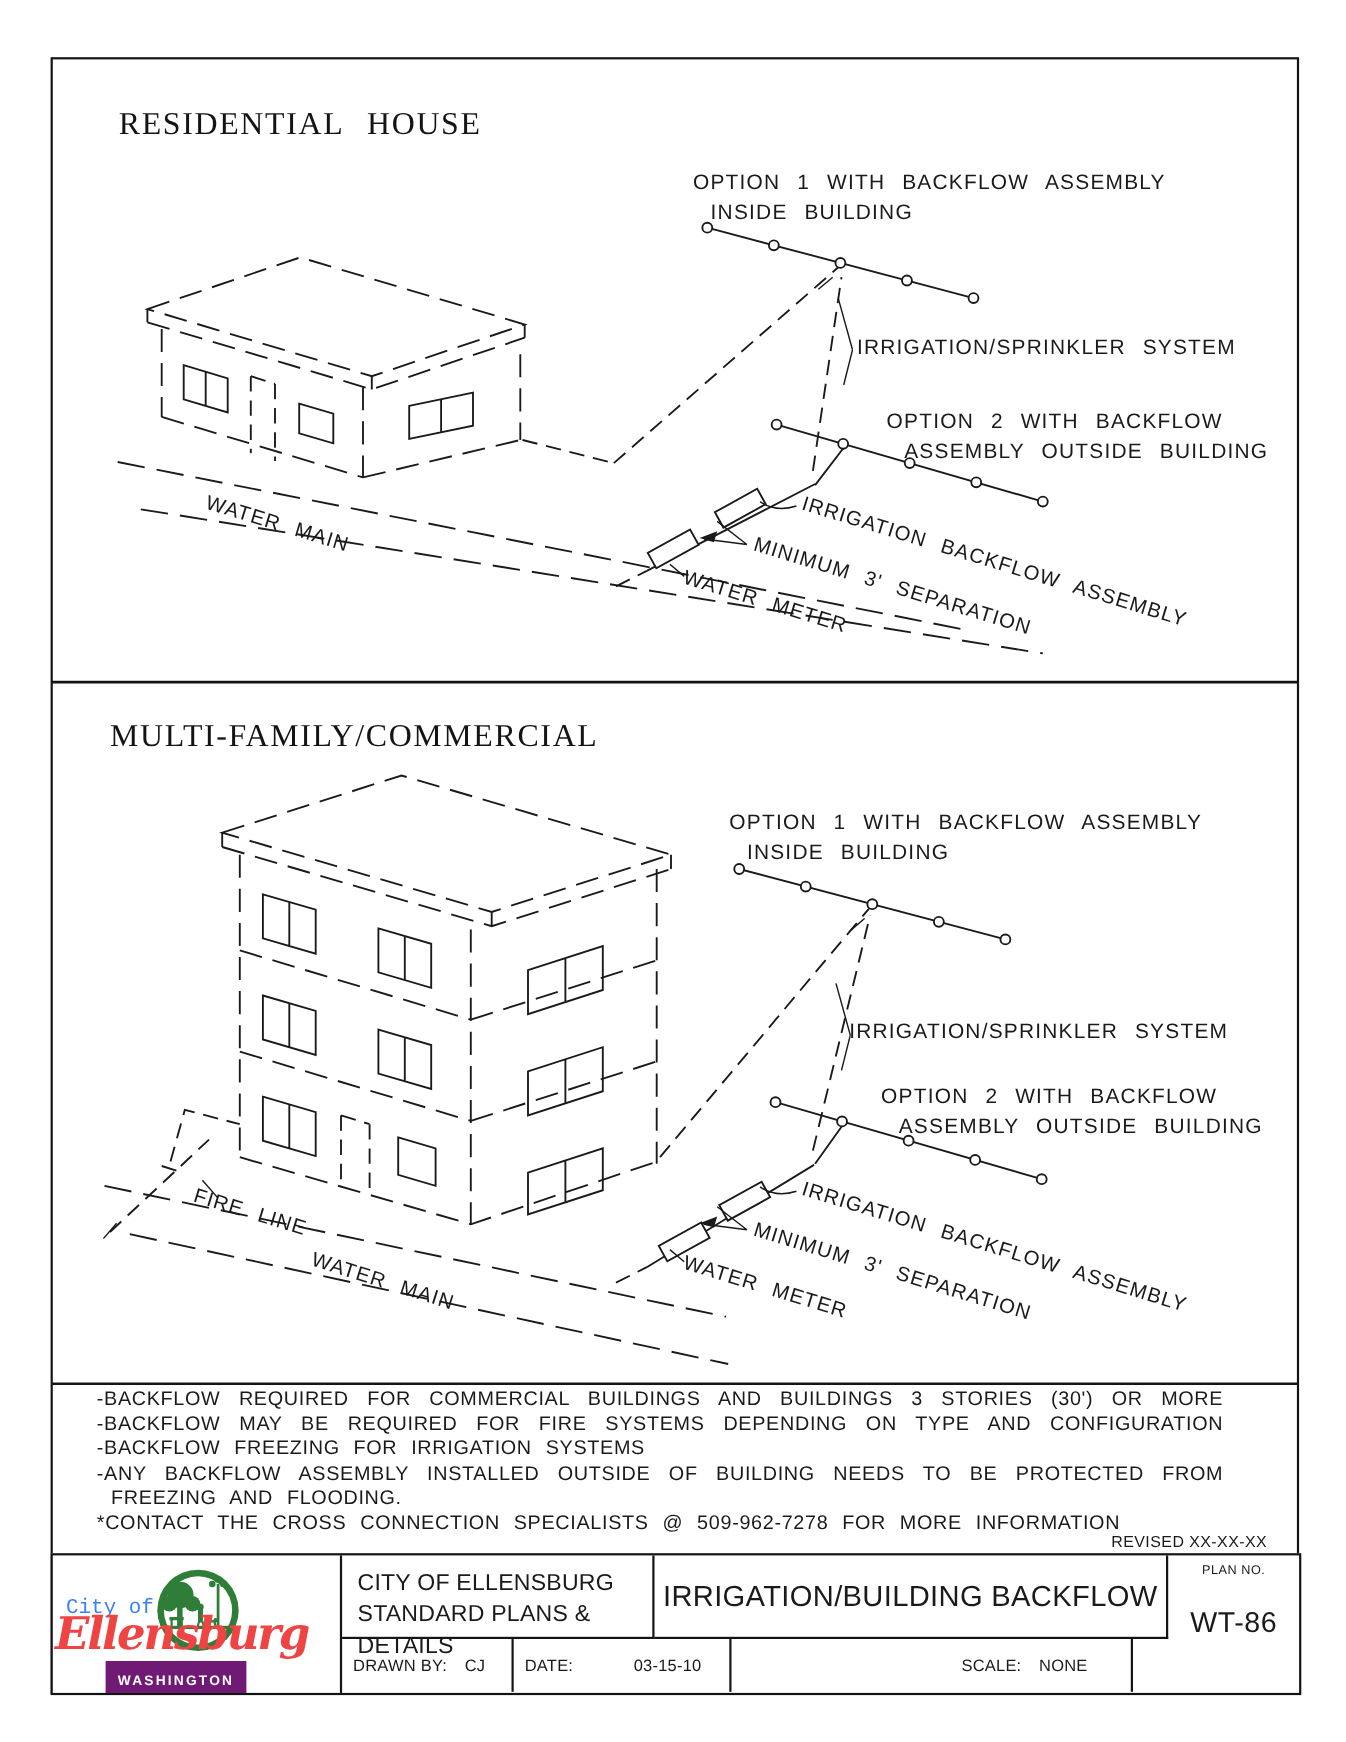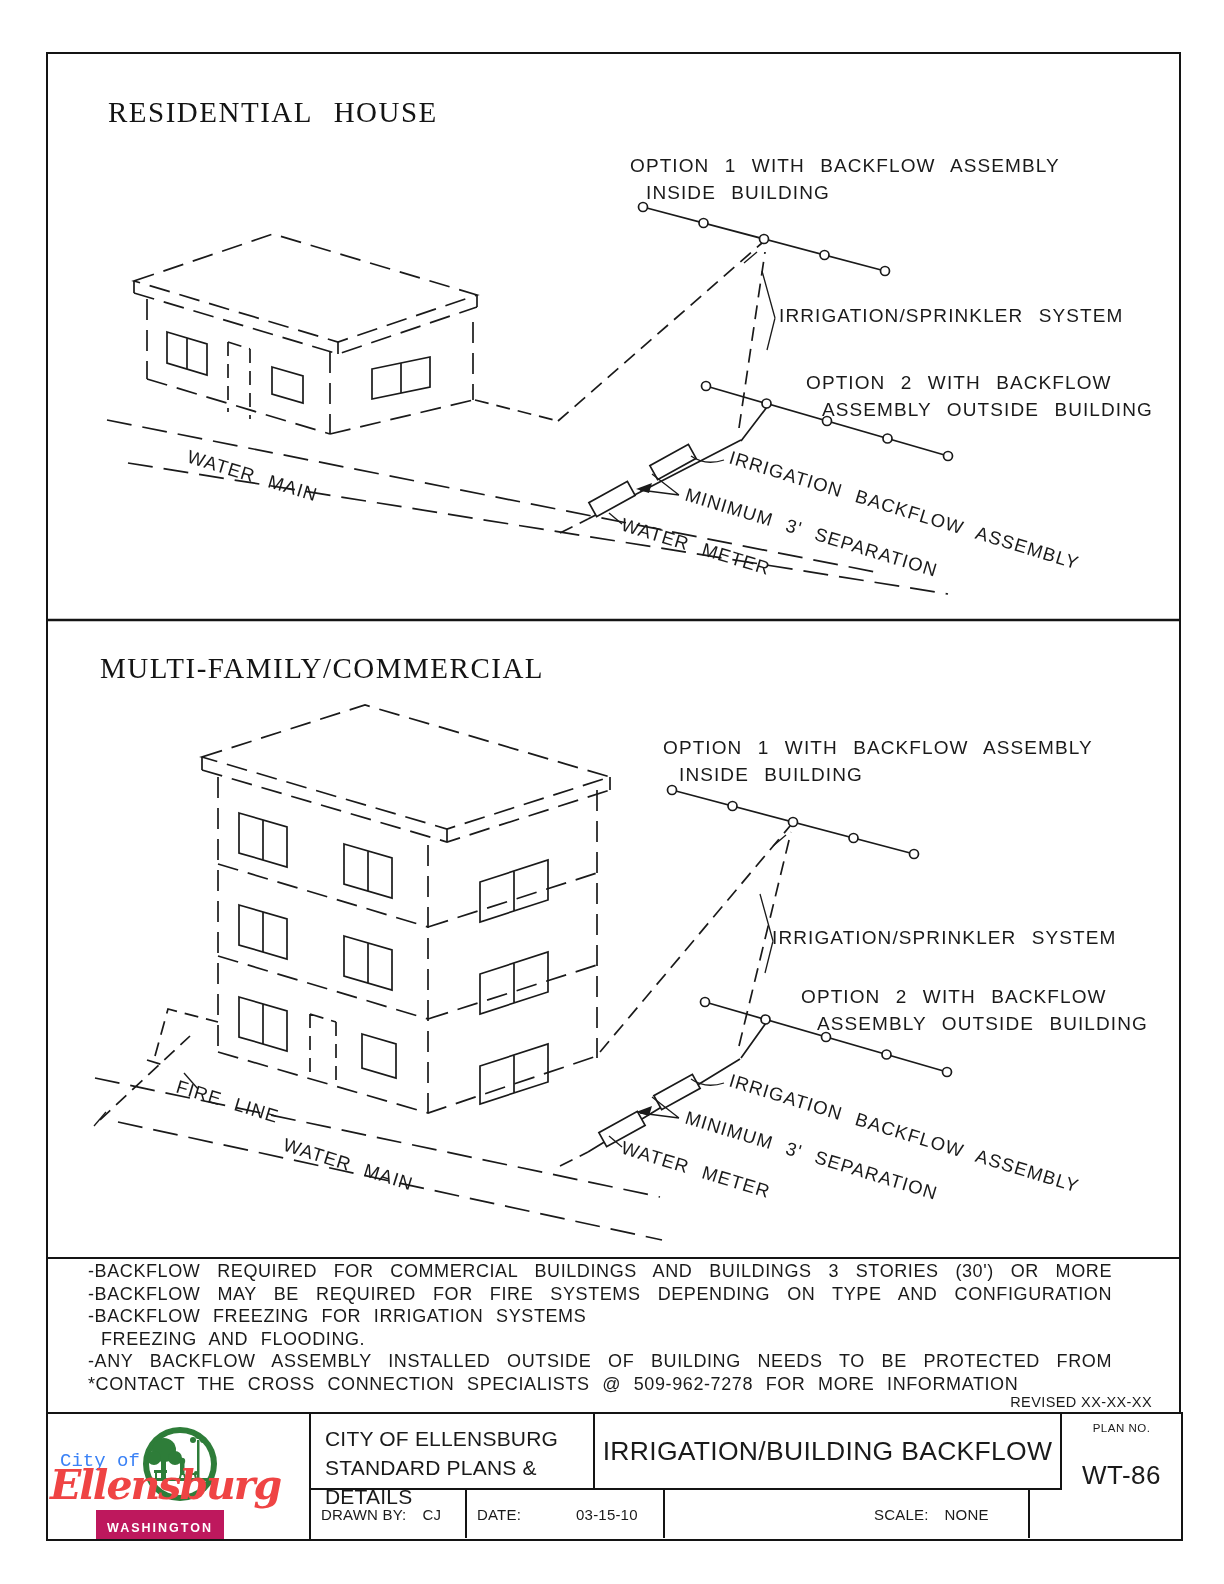--- a/index.html
+++ b/index.html
@@ -36,21 +36,21 @@
   .tb-plan .plan-no{margin-top:26px;font-size:26px;letter-spacing:0.5px;}
   .tb-row{top:76px;height:48px;display:flex;align-items:center;padding-left:10px;font-size:15px;letter-spacing:0.2px;}
   .tb-drawn{left:263px;width:156px;border-right:2.5px solid #141414;}
   .tb-date{left:419px;width:198px;border-right:2.5px solid #141414;gap:39px;}
   .tb-updated{left:617px;width:199px;border-right:2.5px solid #141414;}
   .tb-scale{left:816px;width:166px;border-right:2.5px solid #141414;}
   .tb-val{margin-left:16px;}
   
   .logo-cityof{position:absolute;left:12px;top:36px;font-size:19px;color:#3b82f6;font-family:Liberation Mono, monospace;}
   .logo-script{position:absolute;left:2px;top:48px;width:258px;font-family:"DejaVu Serif",serif;font-style:italic;font-weight:bold;font-size:41px;color:#ef4444;letter-spacing:-2px;line-height:46px;}
-  .logo-state{position:absolute;left:48px;top:96px;width:128px;height:36px;background:#be185d;color:#fff;font-size:12.5px;font-weight:bold;letter-spacing:2px;display:flex;align-items:center;justify-content:center;}
+  .logo-state{position:absolute;left:48px;top:96px;width:128px;height:36px;background:#701a75;color:#fff;font-size:12.5px;font-weight:bold;letter-spacing:2px;display:flex;align-items:center;justify-content:center;}
 </style>
 </head>
 <body>
 
 <div class="abs" id="sheet-border"></div>
 
 <svg class="abs" id="drawing" viewBox="0 0 1224 1584">
 
   <text class="heading" x="108" y="122">RESIDENTIAL HOUSE</text>
 
@@ -204,22 +204,22 @@
   <text class="cad rlbl" x="175" y="1092" transform="rotate(17 175 1092)">FIRE LINE</text>
   <text class="cad rlbl" x="282" y="1150" transform="rotate(17.5 282 1150)">WATER MAIN</text>
 
   <line x1="47" y1="1258" x2="1180" y2="1258" stroke="#141414" stroke-width="2.2"></line>
 </svg>
 
 <div class="abs" id="notes">
   <span class="note-line note-just">-BACKFLOW REQUIRED FOR COMMERCIAL BUILDINGS AND BUILDINGS 3 STORIES (30') OR MORE</span>
   <span class="note-line note-just">-BACKFLOW MAY BE REQUIRED FOR FIRE SYSTEMS DEPENDING ON TYPE AND CONFIGURATION</span>
   <span class="note-line">-BACKFLOW FREEZING FOR IRRIGATION SYSTEMS</span>
+  <span class="note-line note-just">-ANY BACKFLOW ASSEMBLY INSTALLED OUTSIDE OF BUILDING NEEDS TO BE PROTECTED FROM</span>
   <span class="note-line note-indent">FREEZING AND FLOODING.</span>
-  <span class="note-line note-just">-ANY BACKFLOW ASSEMBLY INSTALLED OUTSIDE OF BUILDING NEEDS TO BE PROTECTED FROM</span>
   <span class="note-line">*CONTACT THE CROSS CONNECTION SPECIALISTS @ 509-962-7278 FOR MORE INFORMATION</span>
 </div>
 
 <div class="abs" id="revised">REVISED XX-XX-XX</div>
 
 <div class="abs" id="tb">
 
   <div class="cell tb-logo">
     <svg width="263" height="124" viewBox="0 0 263 124">
       <circle cx="132" cy="50" r="37" fill="#2e7d39"></circle>

